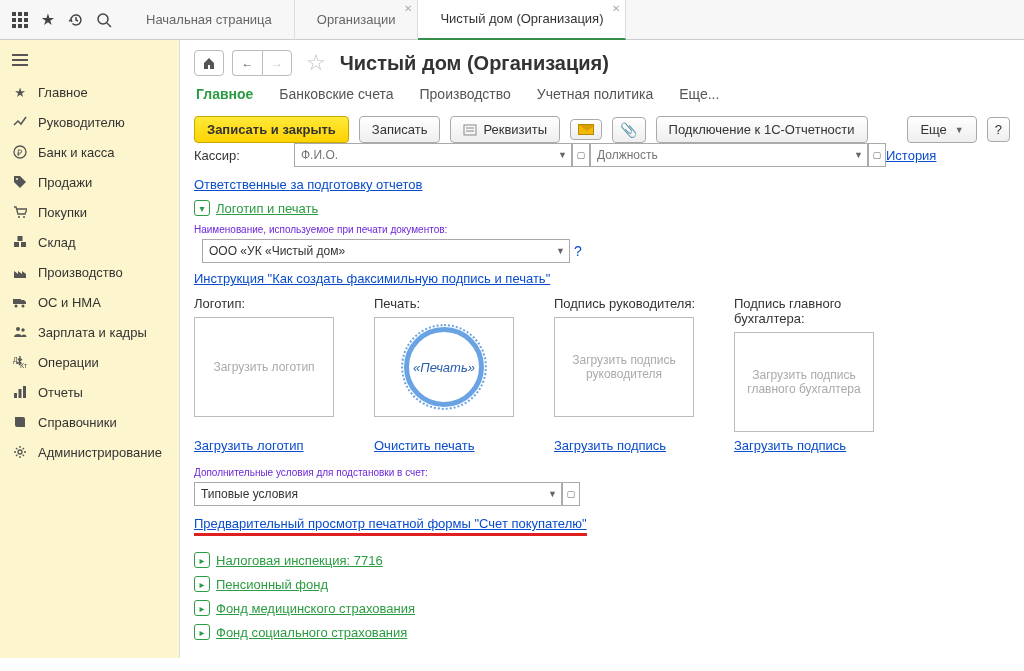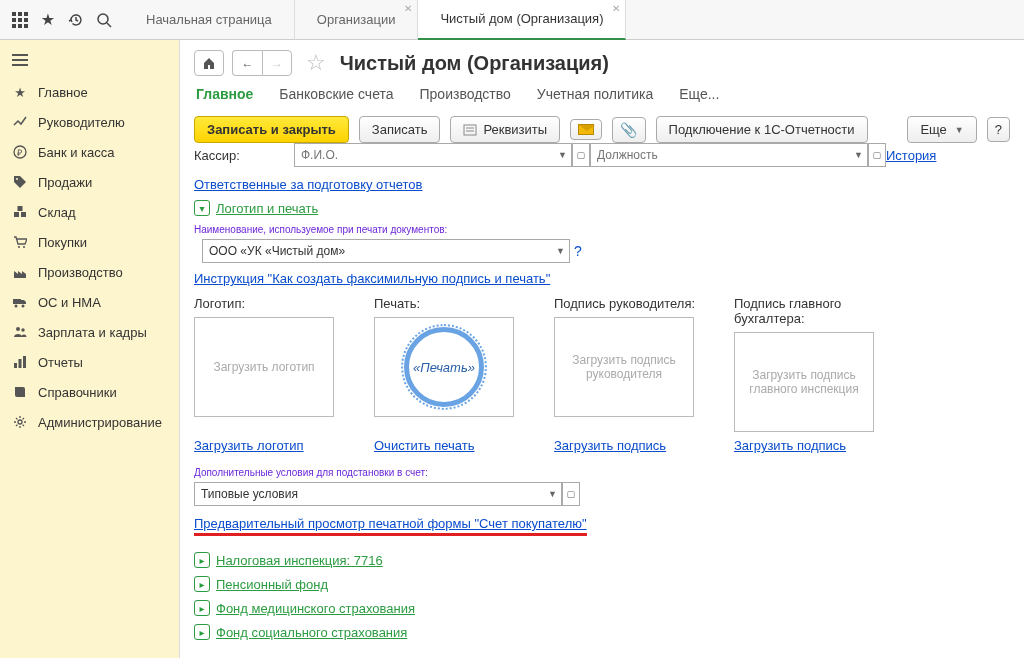--- a/index.html
+++ b/index.html
@@ -140,41 +140,41 @@
         <span class="si-ico">
           <svg width="14" height="14" viewBox="0 0 14 14">
             <path d="M1 1h6l6 6-6 6-6-6z" fill="#555"></path>
             <circle cx="4" cy="4" r="1" fill="#fdf5cd"></circle>
           </svg>
         </span>
         <span>Продажи</span>
       </div>
     <div class="sidebar-item">
         <span class="si-ico">
+          <svg width="14" height="14" viewBox="0 0 14 14">
+            <path d="M1 2h2l2 7h7l2-5H4" fill="none" stroke="#555" stroke-width="1.3"></path>
+            <circle cx="6" cy="12" r="1" fill="#555"></circle>
+            <circle cx="11" cy="12" r="1" fill="#555"></circle>
+          </svg>
+        </span>
+        <span>Покупки</span>
+      </div>
+    <div class="sidebar-item">
+        <span class="si-ico">
           <svg width="14" height="14">
             <rect x="1" y="7" width="5" height="5" fill="#555"></rect>
             <rect x="8" y="7" width="5" height="5" fill="#555"></rect>
             <rect x="4.5" y="1" width="5" height="5" fill="#555"></rect>
           </svg>
         </span>
         <span>Склад</span>
       </div>
     <div class="sidebar-item">
         <span class="si-ico">
           <svg width="14" height="14" viewBox="0 0 14 14">
-            <path d="M1 2h2l2 7h7l2-5H4" fill="none" stroke="#555" stroke-width="1.3"></path>
-            <circle cx="6" cy="12" r="1" fill="#555"></circle>
-            <circle cx="11" cy="12" r="1" fill="#555"></circle>
-          </svg>
-        </span>
-        <span>Покупки</span>
-      </div>
-    <div class="sidebar-item">
-        <span class="si-ico">
-          <svg width="14" height="14" viewBox="0 0 14 14">
             <path d="M1 13V6l4 3V6l4 3V6l4 3v4z" fill="#555"></path>
           </svg>
         </span>
         <span>Производство</span>
       </div>
     <div class="sidebar-item">
         <span class="si-ico">
           <svg width="14" height="14" viewBox="0 0 14 14">
             <rect x="0" y="4" width="8" height="5" fill="#555"></rect>
             <path d="M8 5h3l2 2v2H8z" fill="#555"></path>
@@ -187,20 +187,30 @@
     <div class="sidebar-item">
         <span class="si-ico">
           <svg width="14" height="14" viewBox="0 0 14 14">
             <circle cx="5" cy="4" r="2" fill="#555"></circle>
             <circle cx="10" cy="5" r="1.7" fill="#555"></circle>
             <path d="M1 12c0-2 2-3 4-3s4 1 4 3" fill="#555"></path>
             <path d="M8 12c0-1.5 1.5-2.5 3-2.5s2.5 1 2.5 2.5" fill="#555"></path>
           </svg>
         </span>
         <span>Зарплата и кадры</span>
+      </div>
+    <div class="sidebar-item">
+        <span class="si-ico">
+          <svg width="14" height="14" viewBox="0 0 14 14">
+            <path d="M7 1v5M5 4l2 2 2-2M3 8h5M6 6l2 2-2 2" fill="none" stroke="#555" stroke-width="1.3"></path>
+            <text x="0" y="7" font-size="7" fill="#555">Дт</text>
+            <text x="7" y="13" font-size="7" fill="#555">Кт</text>
+          </svg>
+        </span>
+        <span>Операции</span>
       </div>
     <div class="sidebar-item">
         <span class="si-ico">
           <svg width="14" height="14">
             <rect x="1" y="8" width="3" height="5" fill="#555"></rect>
             <rect x="5.5" y="4" width="3" height="9" fill="#555"></rect>
             <rect x="10" y="1" width="3" height="12" fill="#555"></rect>
           </svg>
         </span>
         <span>Отчеты</span>
@@ -318,21 +328,21 @@
               <span>«Печать»</span>
             </div>
           </div>
       </div>
       <div class="img-col">
         <div class="hd">Подпись руководителя:</div>
         <div class="img-box">Загрузить  подпись руководителя</div>
       </div>
       <div class="img-col">
         <div class="hd">Подпись главного бухгалтера:</div>
-        <div class="img-box">Загрузить подпись главного инспекция</div>
+        <div class="img-box">Загрузить подпись главного бухгалтера</div>
       </div>
     </div>
     <div class="img-links">
       <a class="link">Загрузить логотип</a>
       <a class="link">Очистить печать</a>
       <a class="link">Загрузить подпись</a>
       <a class="link">Загрузить подпись</a>
     </div>
 
     <div class="caption" style="margin-top:14px;">Дополнительные условия для подстановки в счет:</div>

